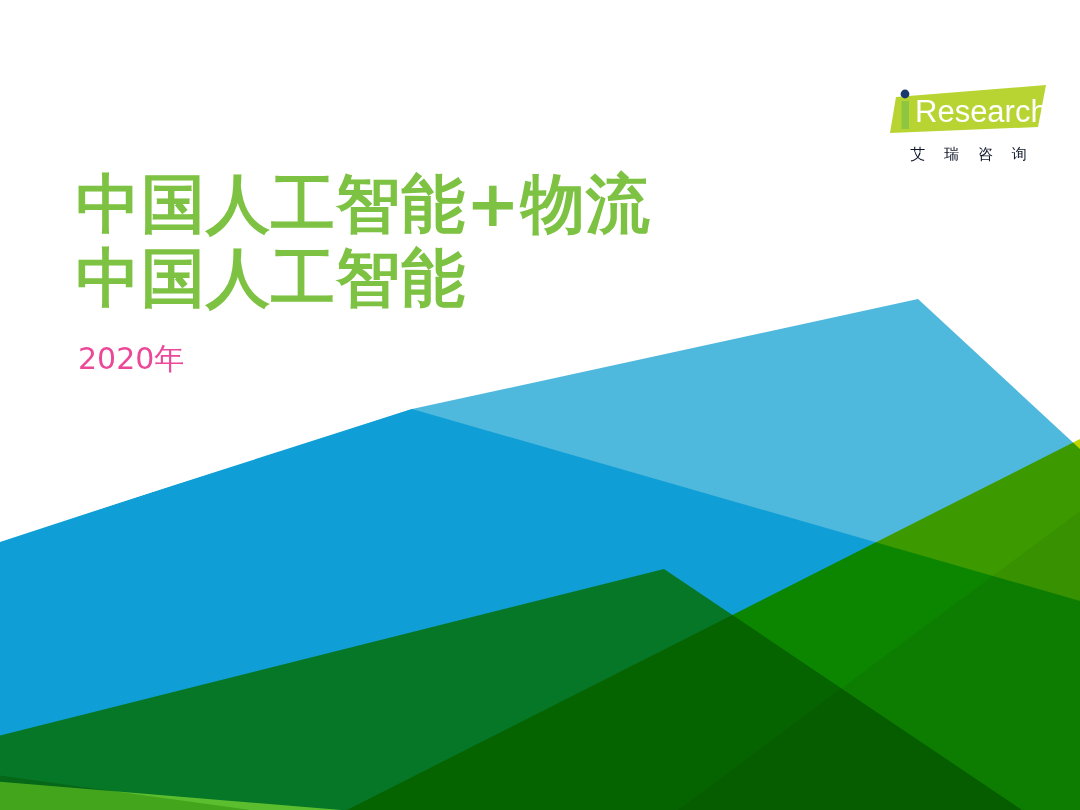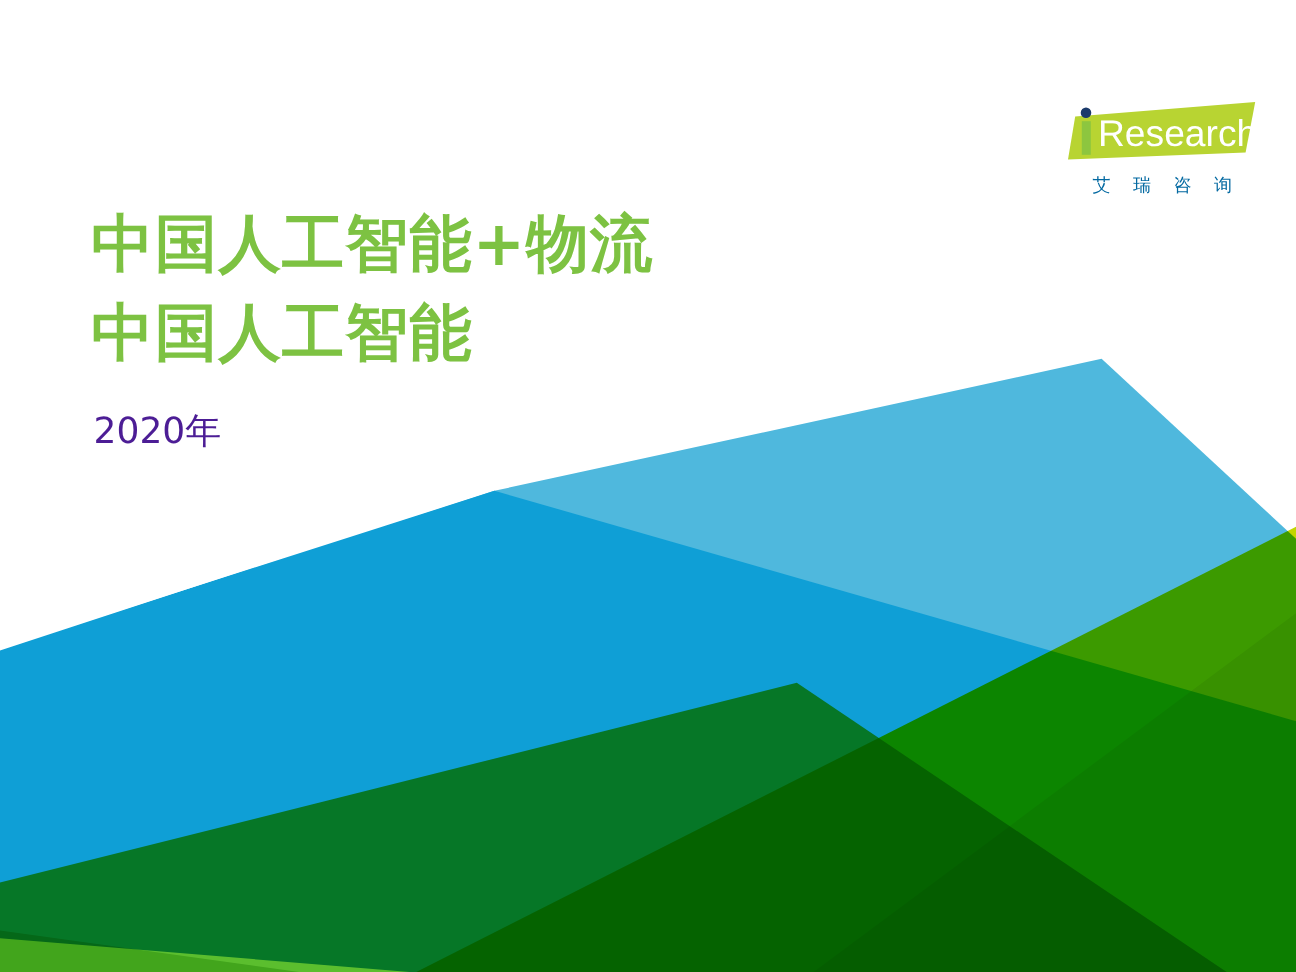--- a/index.html
+++ b/index.html
@@ -50,52 +50,52 @@
     height: 58px;
   }
   .logo-mark svg {
     display: block;
   }
   .logo-sub {
     margin-top: 6px;
     text-align: center;
     font-size: 15px;
     letter-spacing: 7px;
-    color: #0369a1;
+    color: #0f172a;
     padding-left: 8px;
     font-family: "DejaVu Sans", sans-serif;
     white-space: nowrap;
   }
 
   
   .headline {
     position: absolute;
     left: 76px;
     top: 126px;
     z-index: 5;
   }
   .headline h1 {
     margin: 0;
-    font-size: 52px;
+    font-size: 64px;
     line-height: 74px;
     font-weight: 700;
     color: #7dc242;
     letter-spacing: 1px;
     font-family: "DejaVu Sans", "Liberation Sans", sans-serif;
     white-space: nowrap;
   }
   .headline .line2 {
     display: block;
   }
   .subtitle {
     position: absolute;
     left: 78px;
     top: 298px;
     font-size: 30px;
-    color: #4c1d95;
+    color: #ec4899;
     letter-spacing: 0px;
     z-index: 5;
     font-family: "DejaVu Sans", "Liberation Sans", sans-serif;
     white-space: nowrap;
   }
 </style>
 </head>
 <body>
 
 <div class="slide">

